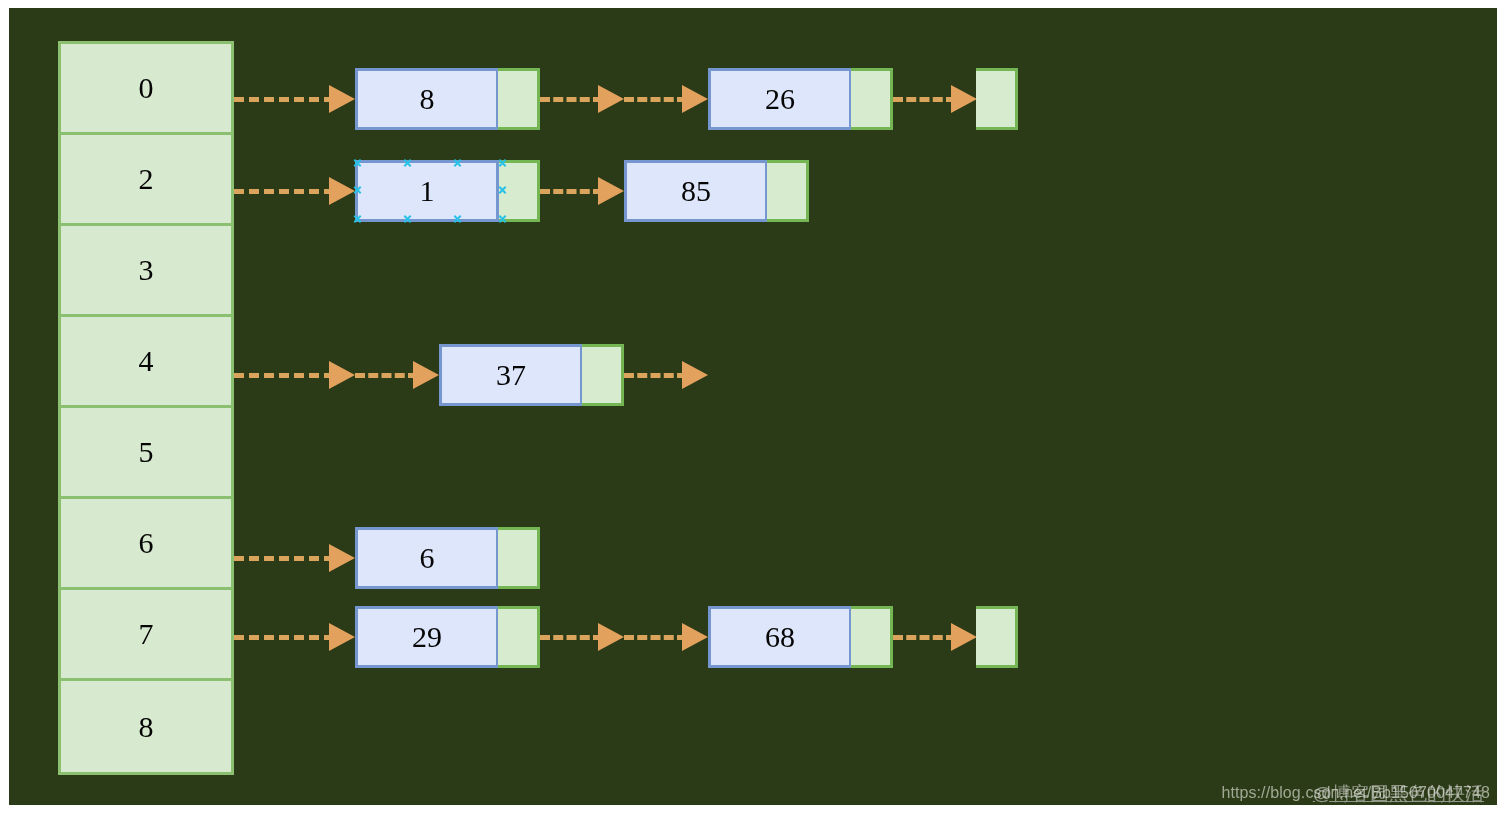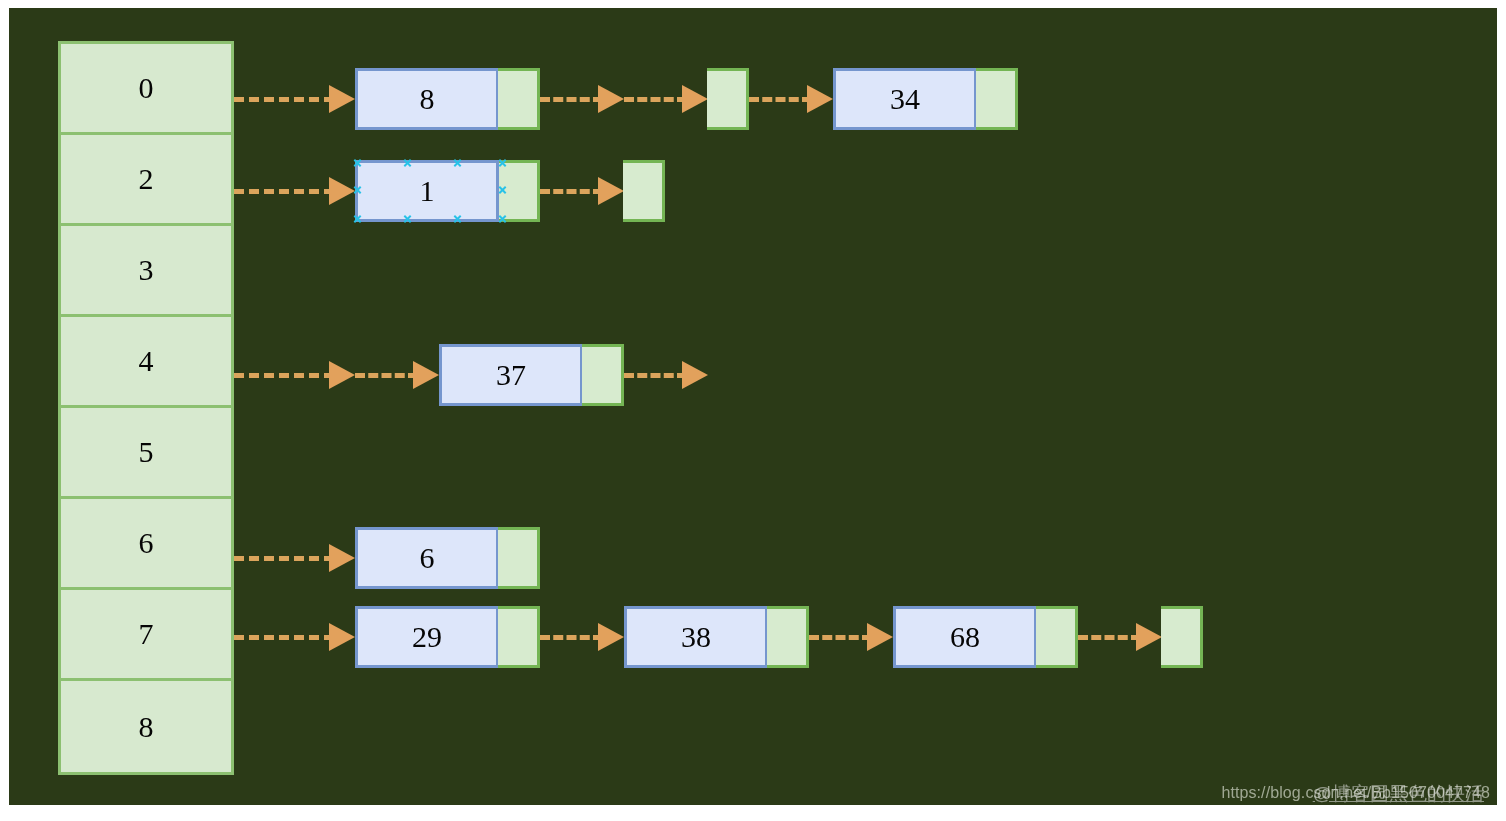--- a/index.html
+++ b/index.html
@@ -223,45 +223,46 @@
           </div>
           <div class="link">
             <div class="dash-line"></div>
             <div class="arrow-head"></div>
           </div>
           <div class="link">
             <div class="dash-line"></div>
             <div class="arrow-head"></div>
           </div>
           <div class="node">
-            <div class="node-next"></div>
-          </div>
-          <div class="link">
-            <div class="dash-line"></div>
-            <div class="arrow-head"></div>
-          </div>
-          <div class="node">
-            <div class="node-value">34</div>
+            <div class="node-value">26</div>
+            <div class="node-next"></div>
+          </div>
+          <div class="link">
+            <div class="dash-line"></div>
+            <div class="arrow-head"></div>
+          </div>
+          <div class="node">
             <div class="node-next"></div>
           </div>
         </div>
         <div class="chain-row" style="top: 152px;">
           <div class="head-link">
             <div class="dash-line"></div>
             <div class="arrow-head"></div>
           </div>
           <div class="node selected">
             <div class="node-value">1<span class="sel-handle" style="left: -5px; top: -5px;"></span><span class="sel-handle" style="left: 45px; top: -5px;"></span><span class="sel-handle" style="left: 95px; top: -5px;"></span><span class="sel-handle" style="left: 140px; top: -5px;"></span><span class="sel-handle" style="left: -5px; top: 22px;"></span><span class="sel-handle" style="left: 140px; top: 22px;"></span><span class="sel-handle" style="left: -5px; top: 51px;"></span><span class="sel-handle" style="left: 45px; top: 51px;"></span><span class="sel-handle" style="left: 95px; top: 51px;"></span><span class="sel-handle" style="left: 140px; top: 51px;"></span></div>
             <div class="node-next"></div>
           </div>
           <div class="link">
             <div class="dash-line"></div>
             <div class="arrow-head"></div>
           </div>
           <div class="node">
+            <div class="node-value">85</div>
             <div class="node-next"></div>
           </div>
         </div>
         <div class="chain-row" style="top: 336px;">
           <div class="head-link">
             <div class="dash-line"></div>
             <div class="arrow-head"></div>
           </div>
           <div class="link">
             <div class="dash-line"></div>
@@ -291,24 +292,20 @@
             <div class="dash-line"></div>
             <div class="arrow-head"></div>
           </div>
           <div class="node">
             <div class="node-value">29</div>
             <div class="node-next"></div>
           </div>
           <div class="link">
             <div class="dash-line"></div>
             <div class="arrow-head"></div>
-          </div>
-          <div class="node">
-            <div class="node-value">38</div>
-            <div class="node-next"></div>
           </div>
           <div class="link">
             <div class="dash-line"></div>
             <div class="arrow-head"></div>
           </div>
           <div class="node">
             <div class="node-value">68</div>
             <div class="node-next"></div>
           </div>
           <div class="link">

